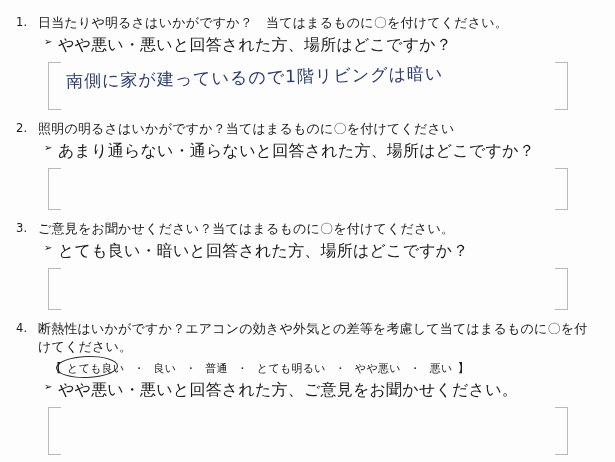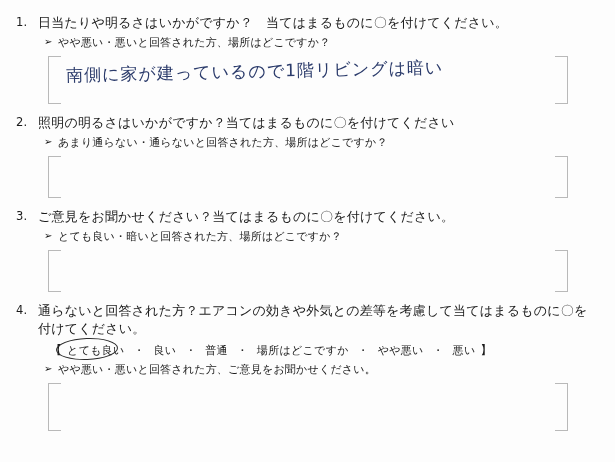--- a/index.html
+++ b/index.html
@@ -70,21 +70,21 @@
   }
   .arrow {
     width: 14px;
     flex: 0 0 14px;
     font-size: 10px;
     line-height: 1.4;
     color: #111;
   }
   .followup-text {
     flex: 1 1 auto;
-    font-size: 11px;
+    font-size: 16px;
   }
   
   .answer-box {
     position: relative;
     margin: 6px auto 0 auto;
     width: 520px;
     height: 40px;
   }
   .answer-box .lft,
   .answer-box .rgt {
@@ -215,31 +215,31 @@
       <span class="rgt"></span>
       <span class="handwriting"></span>
     </div>
   </div>
 
   <div class="spacer-md"></div>
 
   <div class="q-block q4">
     <div class="q-head">
       <span class="q-num">4.</span>
-      <span class="q-text">通らないと回答された方？エアコンの効きや外気との差等を考慮して当てはまるものに〇を付けてください。</span>
+      <span class="q-text">断熱性はいかがですか？エアコンの効きや外気との差等を考慮して当てはまるものに〇を付けてください。</span>
     </div>
     <div class="choices">
       <span class="br">【</span>
       <span class="opt">とても良い</span>
       <span class="sep">・</span>
       <span class="opt">良い</span>
       <span class="sep">・</span>
       <span class="opt">普通</span>
       <span class="sep">・</span>
-      <span class="opt">場所はどこですか</span>
+      <span class="opt">とても明るい</span>
       <span class="sep">・</span>
       <span class="opt">やや悪い</span>
       <span class="sep">・</span>
       <span class="opt">悪い</span>
       <span class="br">】</span>
       <span class="circle c-totemo"></span>
     </div>
     <div class="followup">
       <span class="arrow">➢</span>
       <span class="followup-text">やや悪い・悪いと回答された方、ご意見をお聞かせください。</span>

